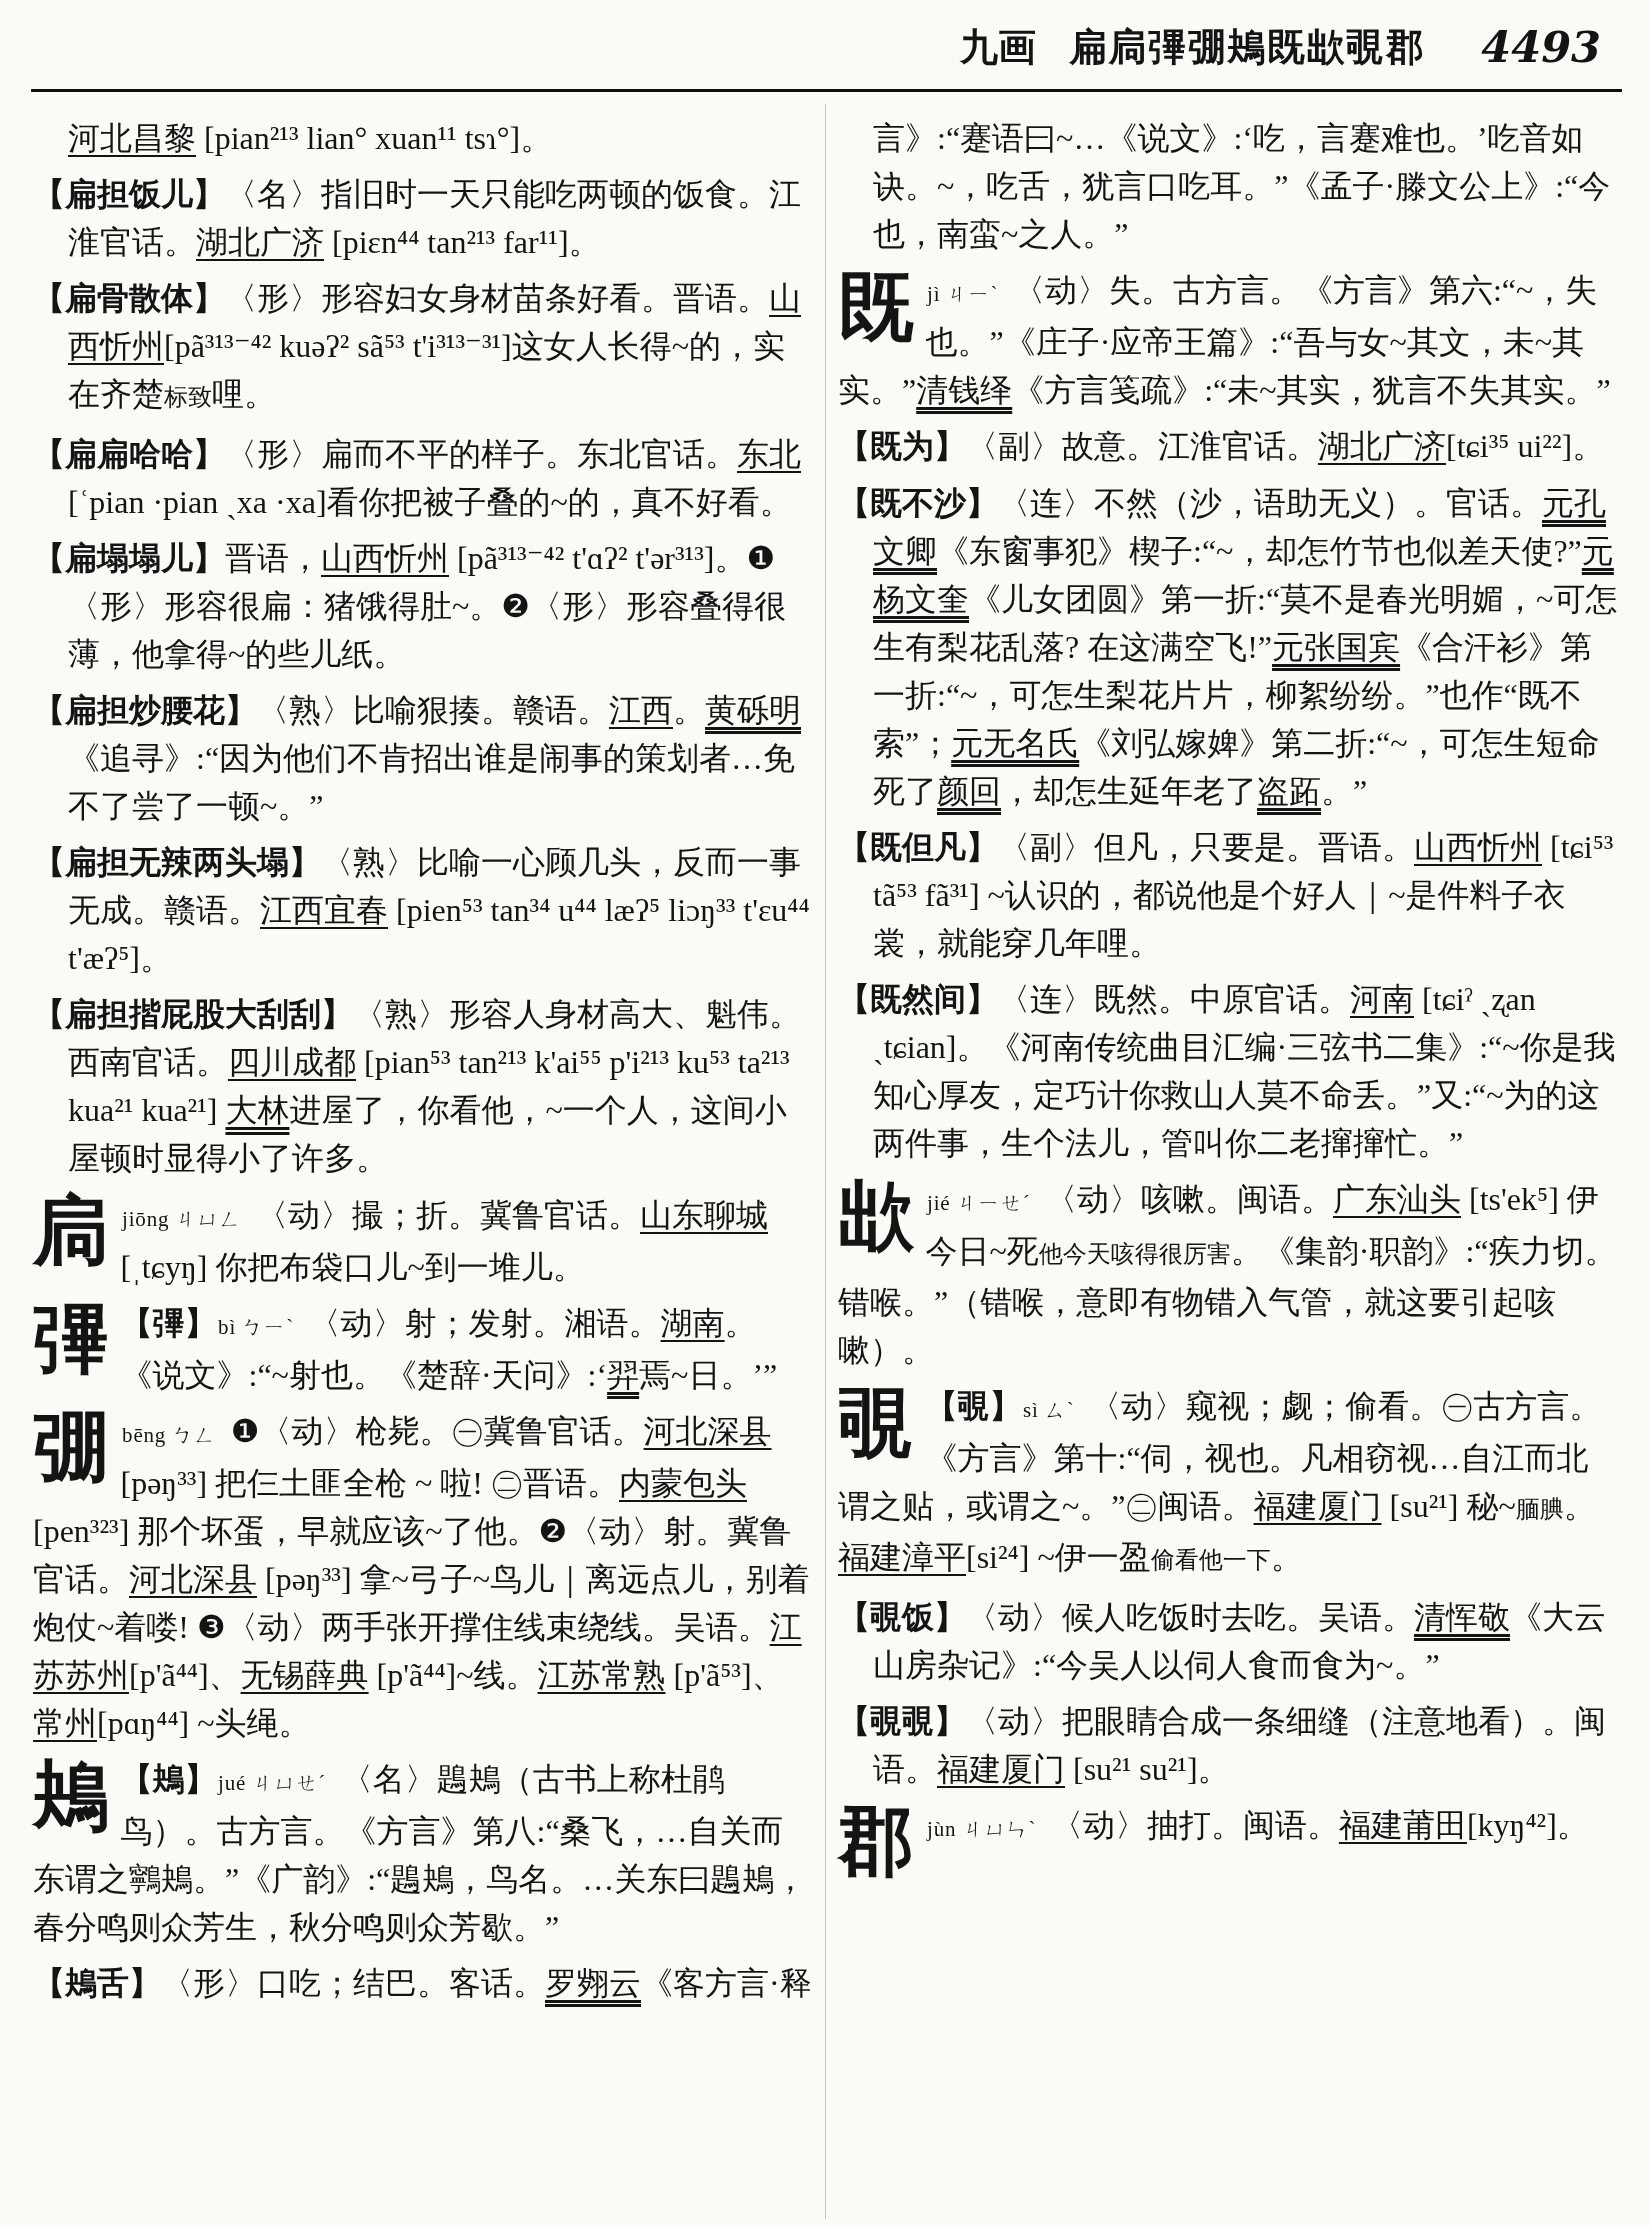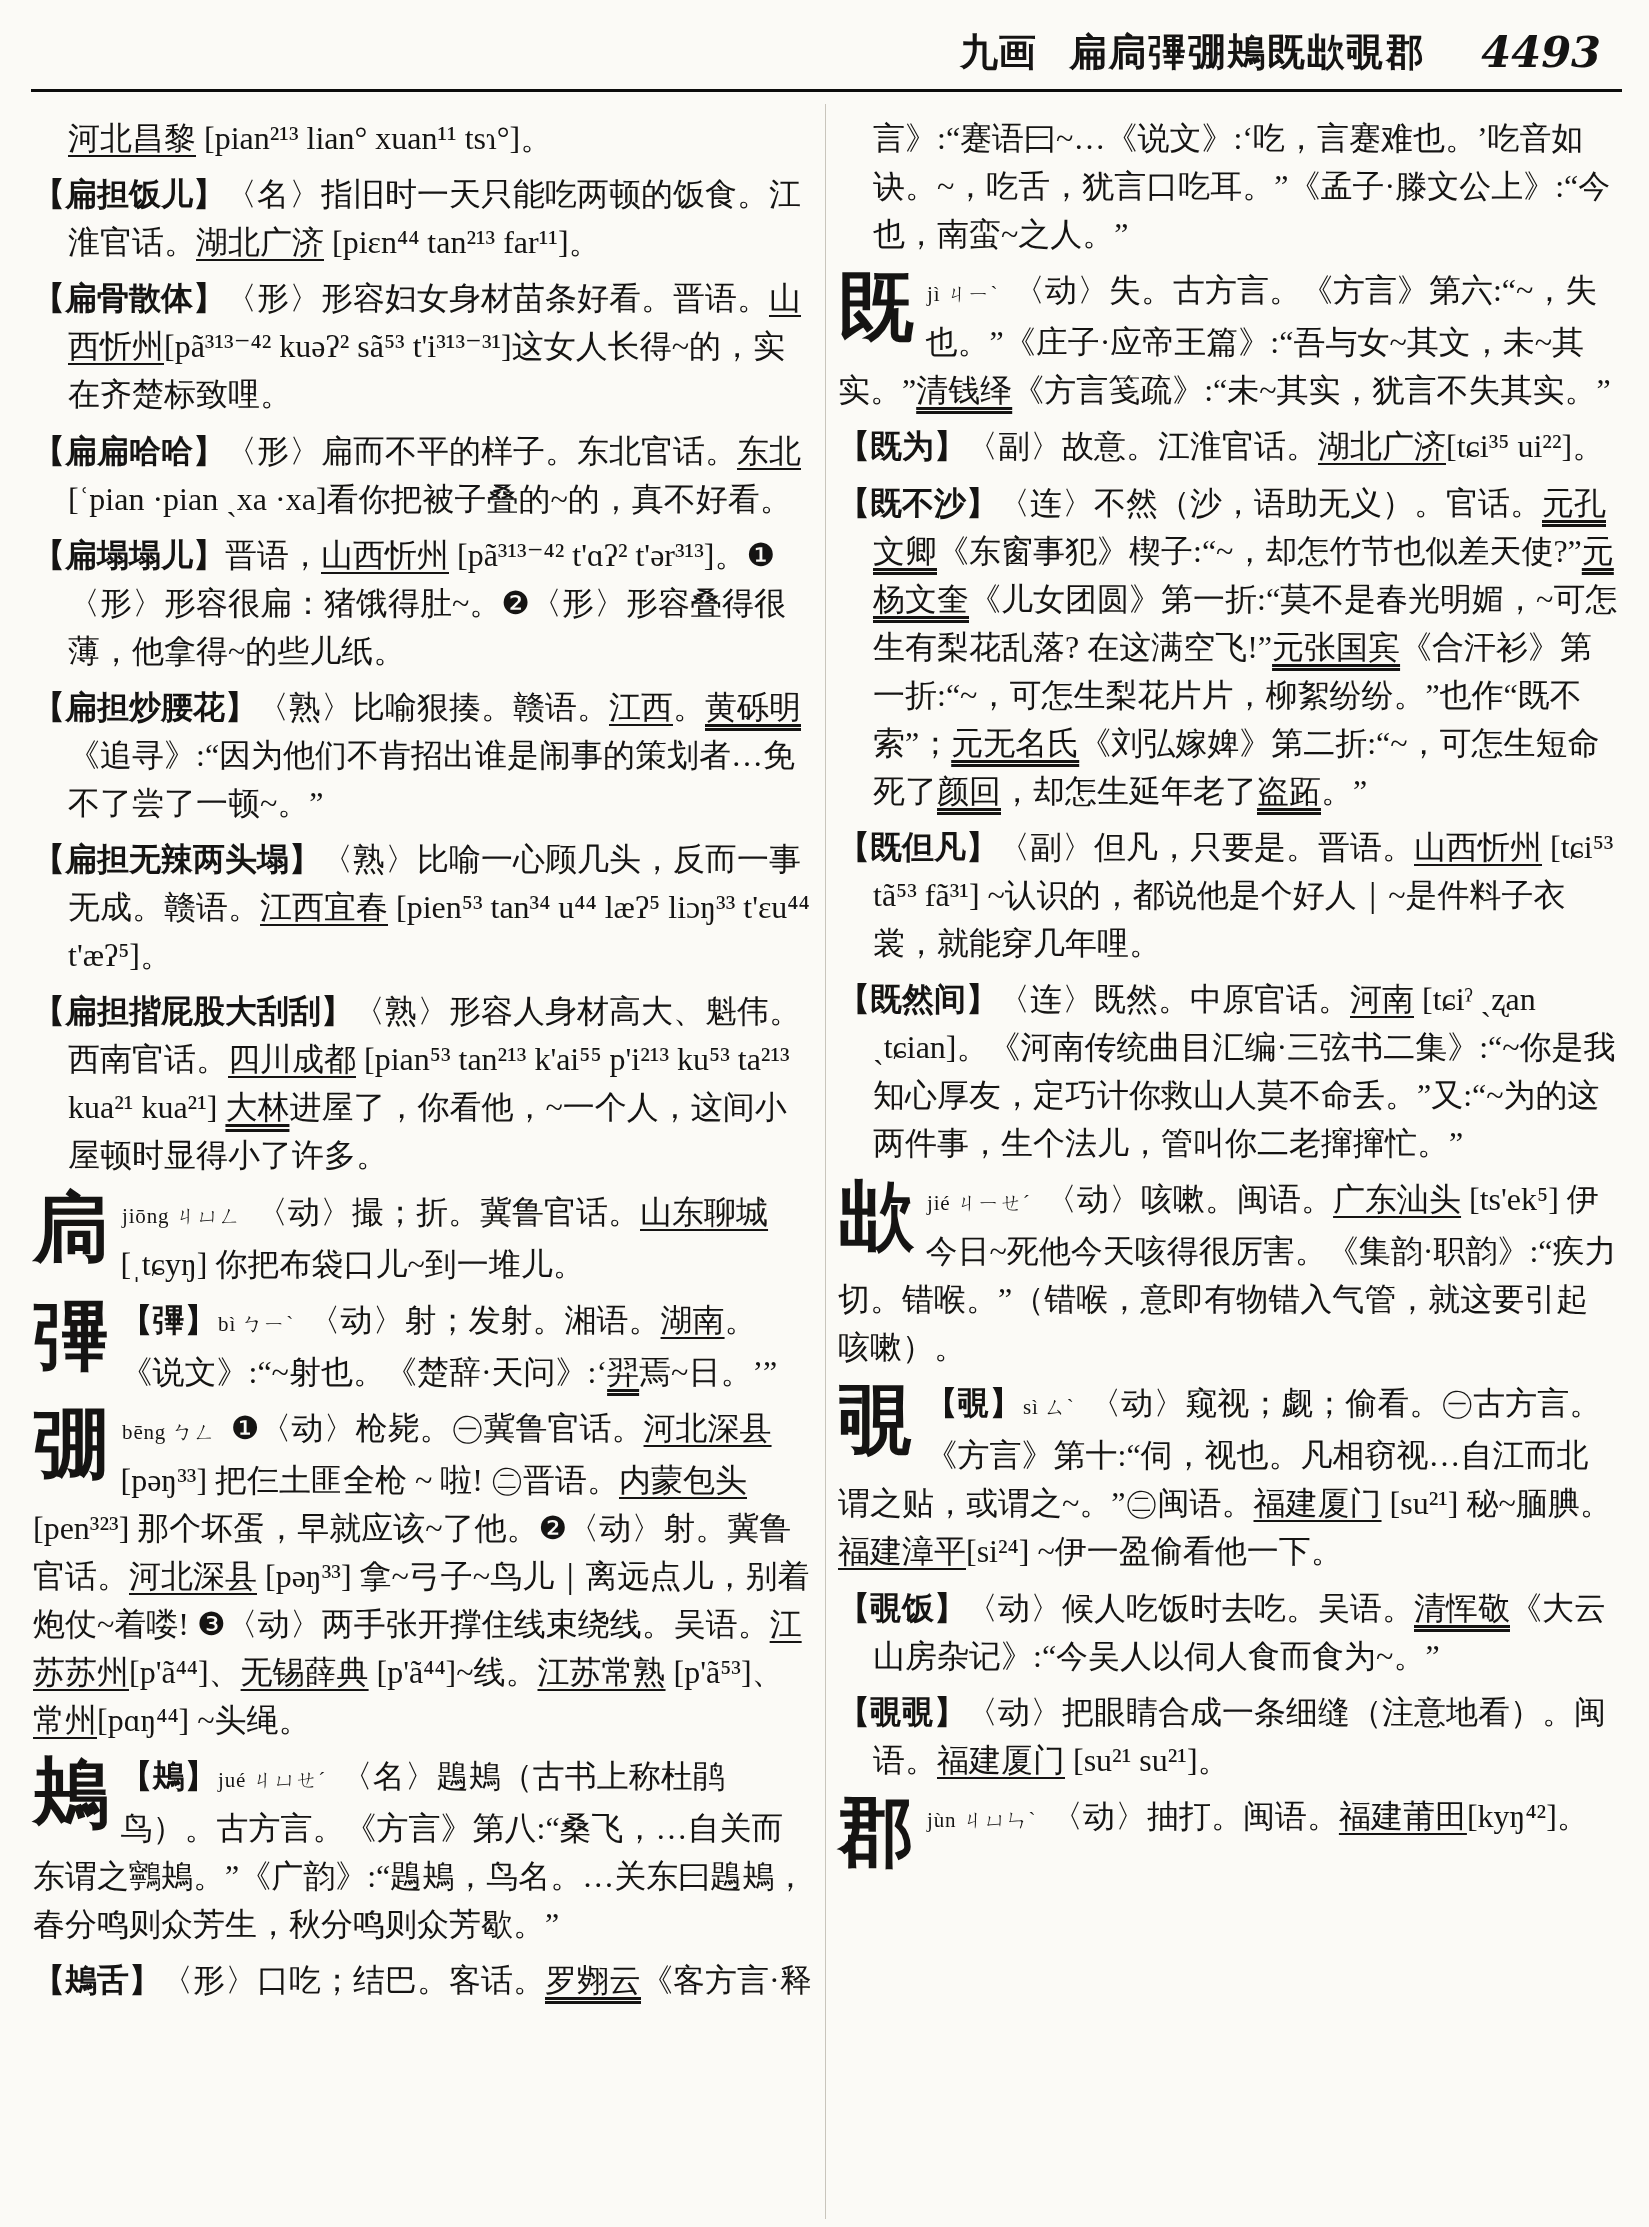--- a/index.html
+++ b/index.html
@@ -4,21 +4,21 @@
 <style>
   html,body{margin:0;padding:0;}
   body{
     width:1650px;height:2227px;position:relative;overflow:hidden;
     background:#fbfaf6;color:#151413;
     font-family:"Liberation Serif","DejaVu Serif",serif;
     font-size:32px;line-height:48px;
   }
   .page-header{
     position:absolute;top:23px;left:33px;right:49px;height:58px;
-    display:flex;justify-content:flex-end;align-items:center;gap:33px;
+    display:flex;justify-content:flex-end;align-items:flex-start;gap:33px;
     font-weight:bold;font-size:38px;white-space:nowrap;
   }
   .page-header .chars{letter-spacing:1.6px;}
   .page-header .pageno{
     font-style:italic;font-size:43px;margin-left:23px;
     font-family:"DejaVu Serif","Liberation Serif",serif;
   }
   .head-rule{position:absolute;top:89px;left:31px;right:28px;height:3.3px;background:#0d0d0d;}
   .col-divider{position:absolute;left:825px;top:104px;bottom:8.2px;width:0.8px;background:#c9c5bc;}
   .column{position:absolute;top:114px;width:782px;}
@@ -28,21 +28,21 @@
   .entry::after{content:"";display:block;clear:both;}
   .entry.compound{padding-left:35px;text-indent:-35px;}
   .entry.continuation{padding-left:35px;}
   .hw{font-weight:bold;letter-spacing:0;}
   .bighead{
     float:left;font-size:76px;line-height:79px;font-weight:600;
     margin:1.6px 11.5px 0 0;
   }
   .variant{font-weight:bold;}
   .pron{font-size:21px;letter-spacing:0.8px;padding:0 6.6px 0 1.6px;}
-  .gloss{font-size:32px;}
+  .gloss{font-size:24px;}
   .u{text-decoration:underline;text-decoration-thickness:1.6px;text-underline-offset:5.8px;}
   .uu{text-decoration:underline double;text-underline-offset:5.8px;}
 </style>
 </head>
 <body>
 
 <header class="page-header">
   <span>九画</span>
   <span class="chars">扁扃彃弸鴂既欪覗郡</span>
   <span class="pageno">4493</span>

